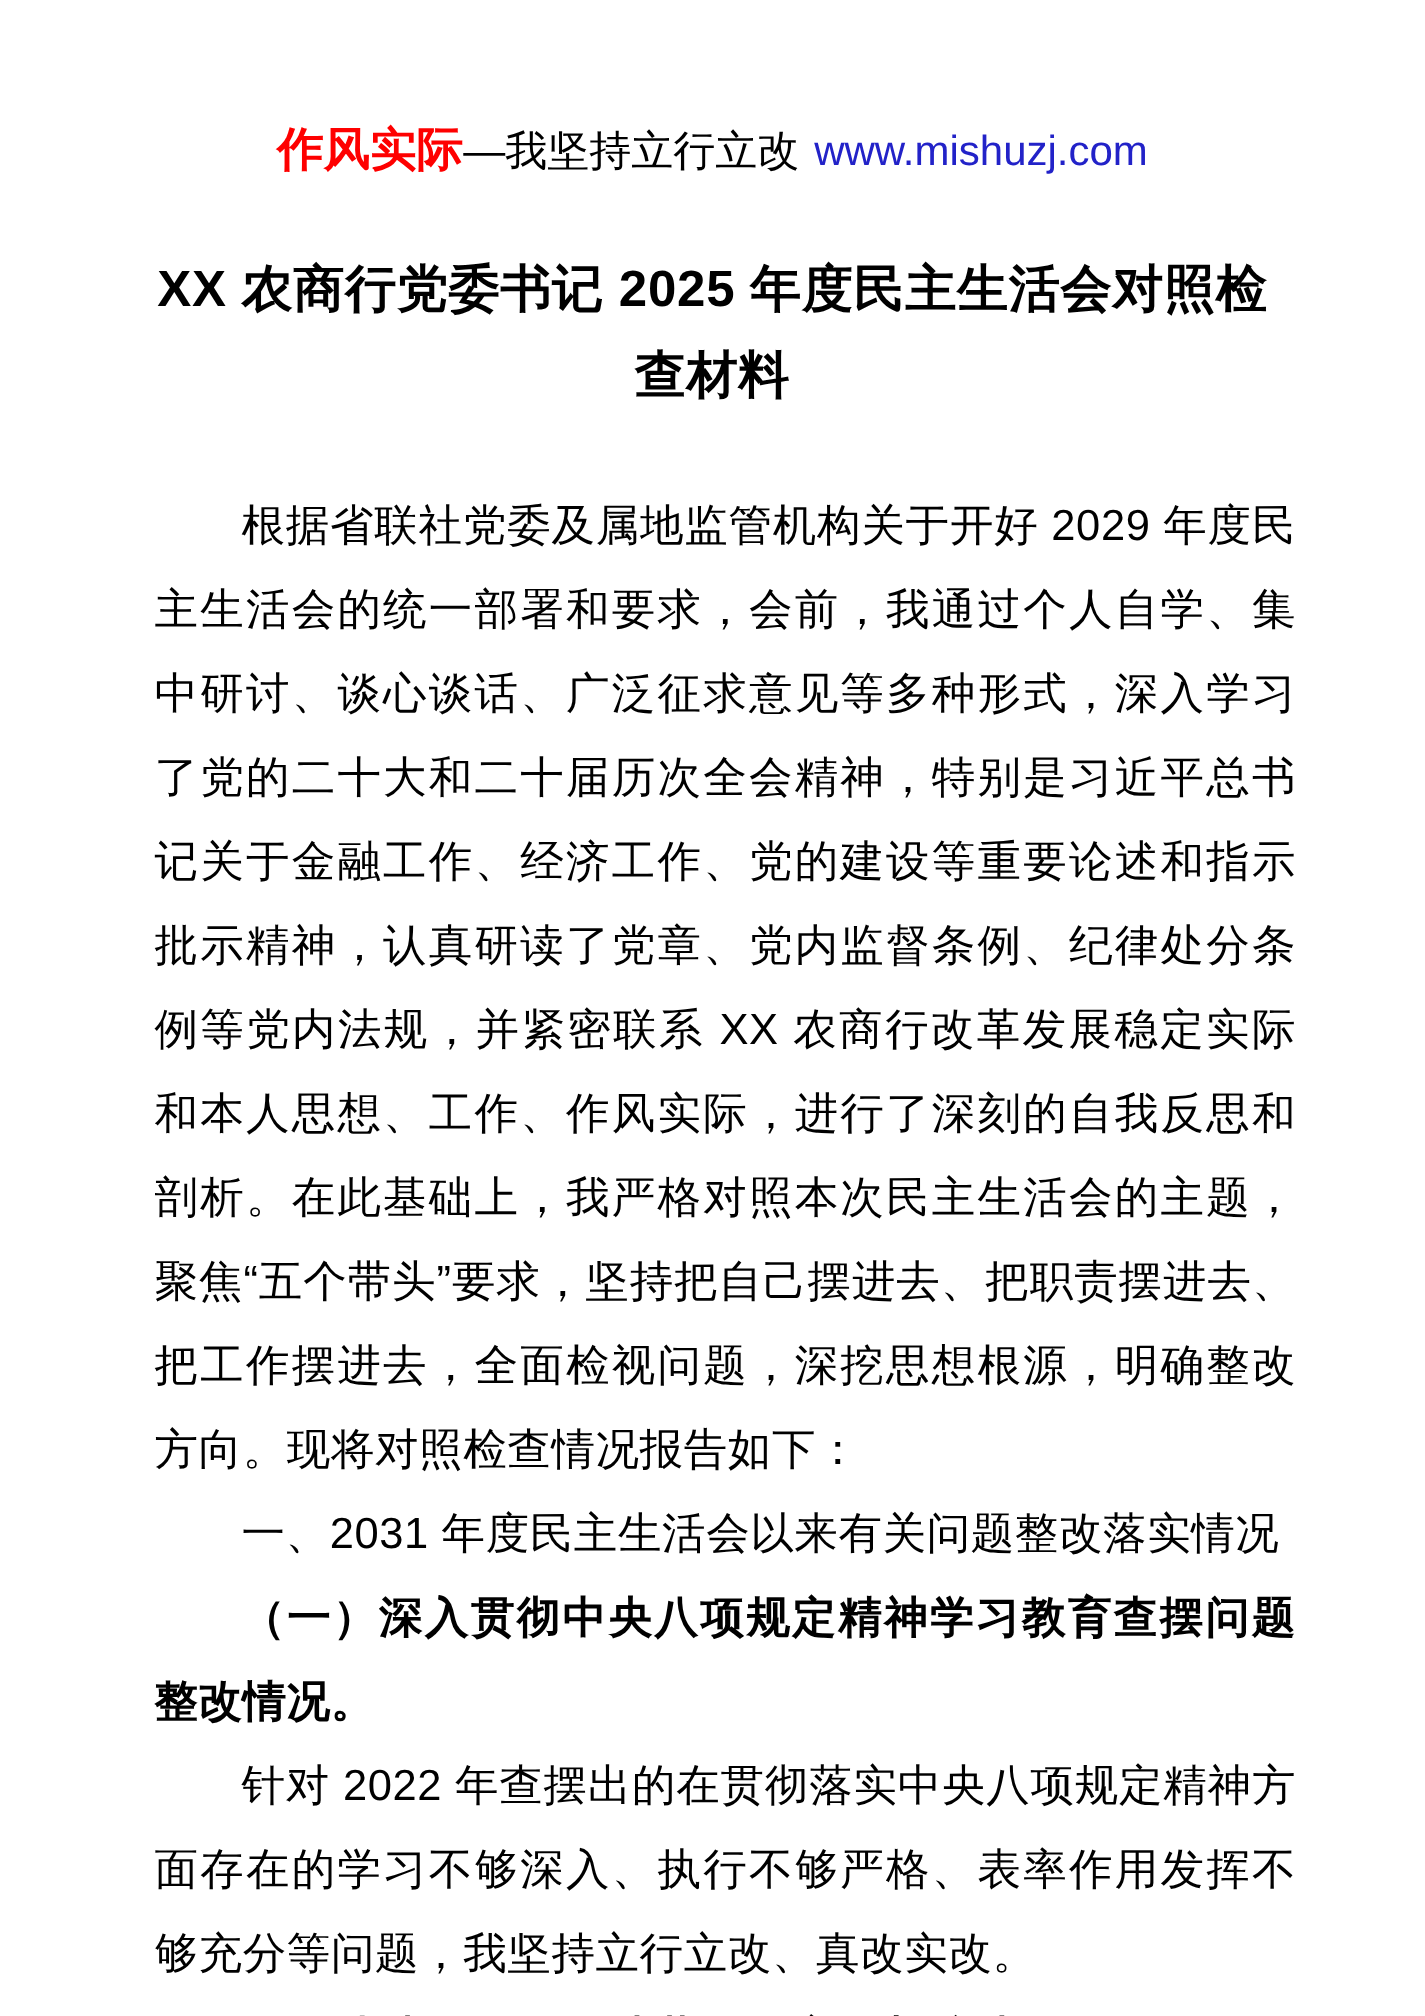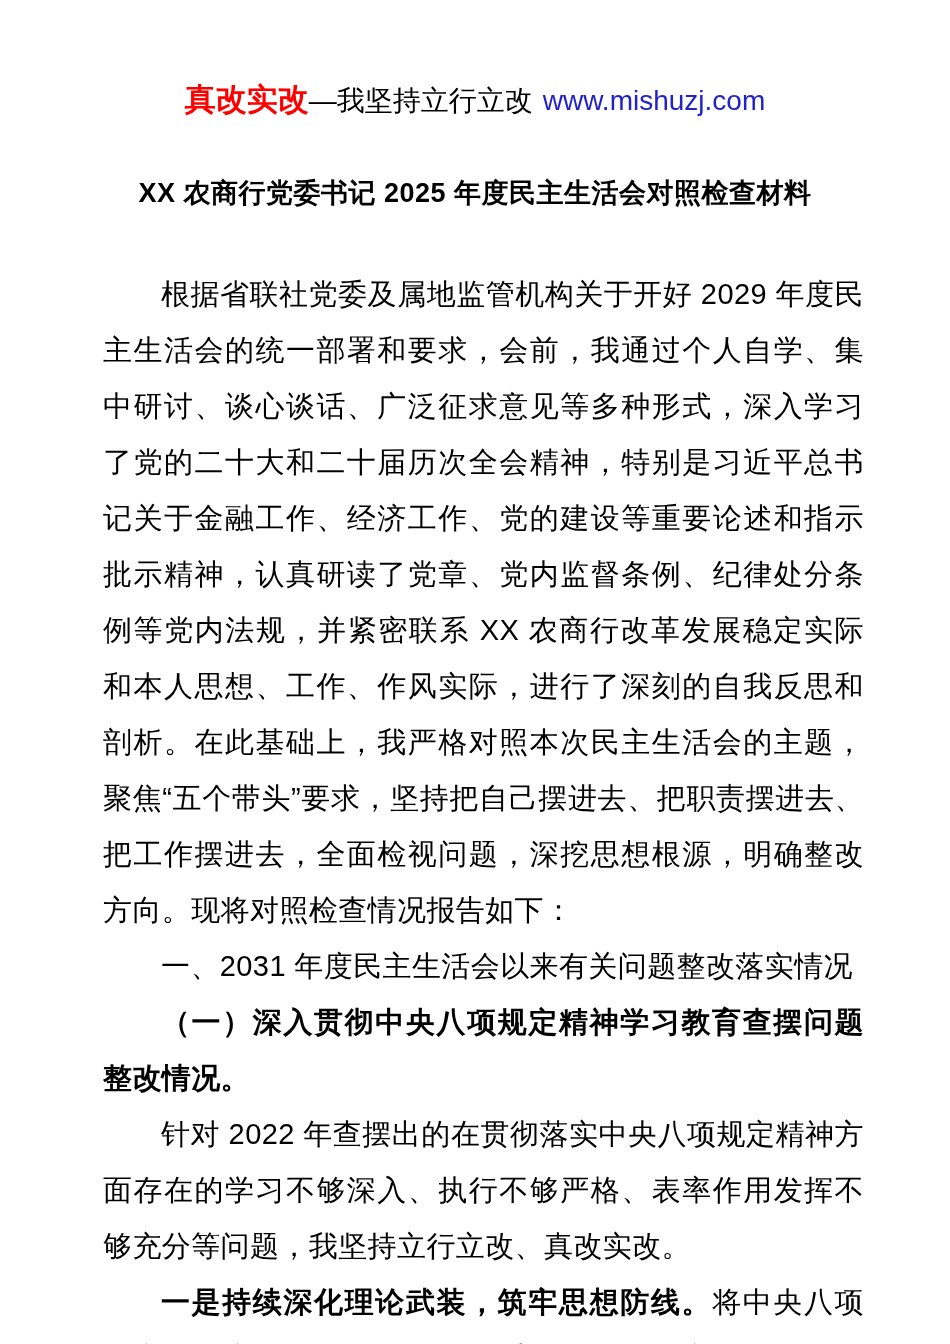--- a/index.html
+++ b/index.html
@@ -27,21 +27,21 @@
     font-weight: normal;
   }
   .banner .url {
     margin-left: 10px;
   }
   .doc-title {
     margin: 46px auto 0;
     max-width: 748px;
     text-align: center;
     font-weight: bold;
-    font-size: 27px;
+    font-size: 34px;
     line-height: 57px;
     letter-spacing: 0.5px;
   }
   .content {
     margin: 44px 86px 0 103px;
     font-size: 29px;
     line-height: 56px;
     text-align: justify;
     letter-spacing: 0.4px;
   }
@@ -50,21 +50,21 @@
     text-indent: 2em;
   }
   .bold { font-weight: bold; }
 </style>
 </head>
 <body>
 
 <div>
 
   <div class="banner">
-    <span class="brand" style="color: rgb(254, 0, 0);">真改实改</span><span class="tagline">—我坚持立行立改</span><span class="url" style="color: rgb(34, 34, 200); text-align: center;">www.mishuzj.com</span>
+    <span class="brand" style="color: rgb(254, 0, 0);">作风实际</span><span class="tagline">—我坚持立行立改</span><span class="url" style="color: rgb(34, 34, 200); text-align: center;">www.mishuzj.com</span>
   </div>
 
   <div class="doc-title">XX 农商行党委书记 2025 年度民主生活会对照检查材料</div>
 
   <div class="content">
     <p>根据省联社党委及属地监管机构关于开好 2029 年度民主生活会的统一部署和要求，会前，我通过个人自学、集中研讨、谈心谈话、广泛征求意见等多种形式，深入学习了党的二十大和二十届历次全会精神，特别是习近平总书记关于金融工作、经济工作、党的建设等重要论述和指示批示精神，认真研读了党章、党内监督条例、纪律处分条例等党内法规，并紧密联系 XX 农商行改革发展稳定实际和本人思想、工作、作风实际，进行了深刻的自我反思和剖析。在此基础上，我严格对照本次民主生活会的主题，聚焦“五个带头”要求，坚持把自己摆进去、把职责摆进去、把工作摆进去，全面检视问题，深挖思想根源，明确整改方向。现将对照检查情况报告如下：</p>
     <p>一、2031 年度民主生活会以来有关问题整改落实情况</p>
     <p class="bold">（一）深入贯彻中央八项规定精神学习教育查摆问题整改情况。</p>
     <p>针对 2022 年查摆出的在贯彻落实中央八项规定精神方面存在的学习不够深入、执行不够严格、表率作用发挥不够充分等问题，我坚持立行立改、真改实改。</p>
     <p><span class="bold">一是持续深化理论武装，筑牢思想防线。</span><span>将中央八项规定及其实施细则精神作为党委理论学习中心组学习、个人自修的</span></p>

